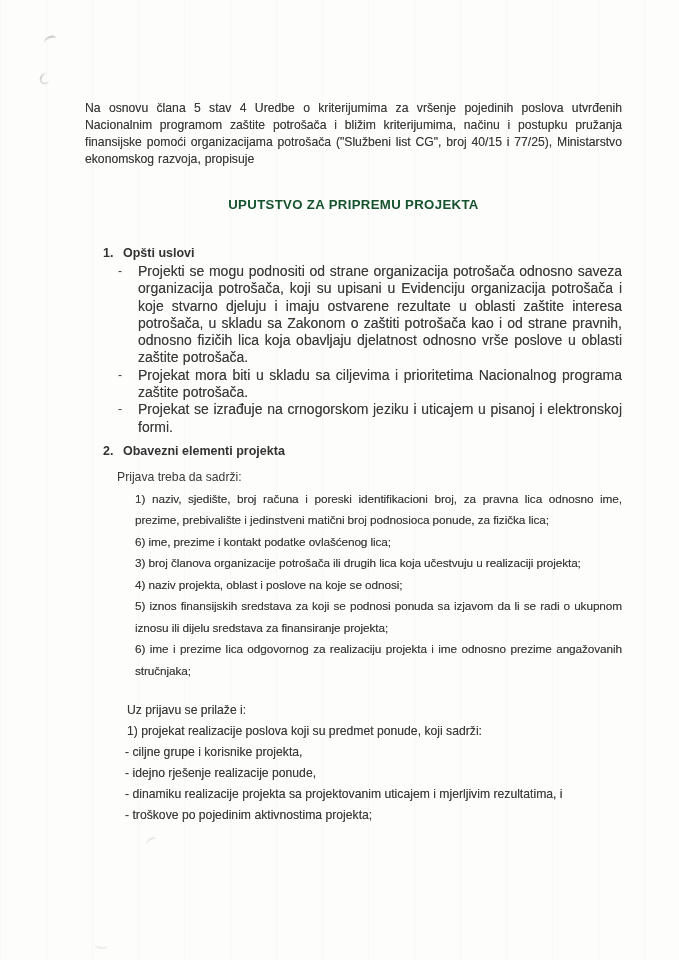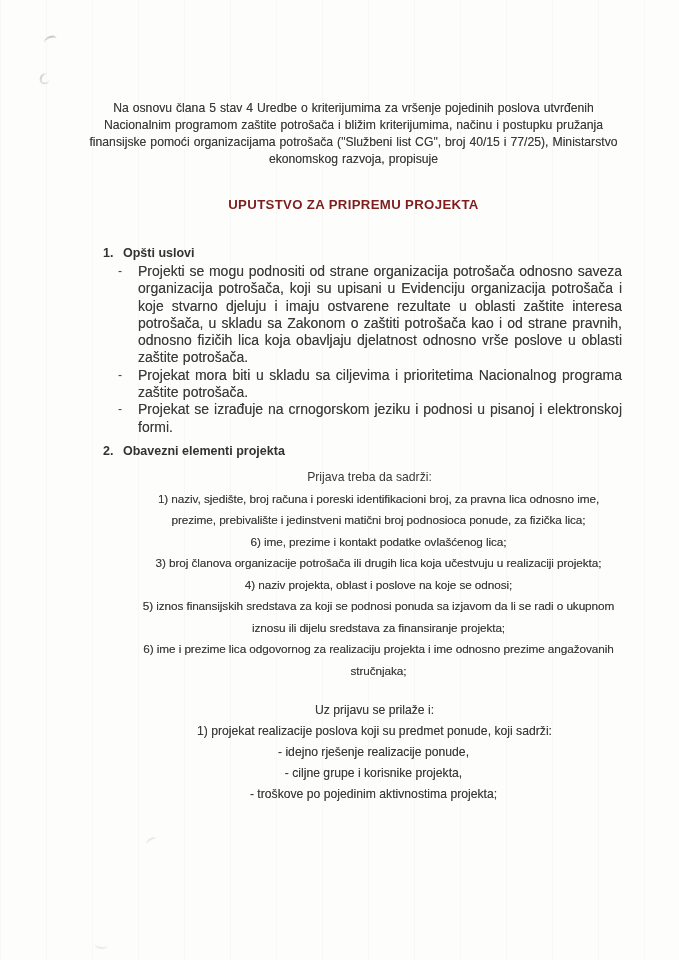--- a/index.html
+++ b/index.html
@@ -19,31 +19,31 @@
       transparent 1px, transparent 46px);
     pointer-events: none;
   }
   .smudge { position: absolute; border-radius: 60% 40% 55% 45%; filter: blur(0.6px); }
   .s1 { left: 44px; top: 36px;  width: 13px; height: 8px;  border-top: 2px solid #9b9b9b; opacity: 0.55; transform: rotate(-12deg); }
   .s2 { left: 40px; top: 73px;  width: 8px;  height: 10px; border-left: 2px solid #a5a5a5; border-bottom: 1px solid #8f8f8f; opacity: 0.5; transform: rotate(18deg); }
   .s3 { left: 146px; top: 838px; width: 11px; height: 6px; border-top: 2px solid #b5b5b5; opacity: 0.3; transform: rotate(-25deg); }
   .s4 { left: 95px; top: 941px;  width: 13px; height: 6px; border-bottom: 2px solid #b5b5b5; opacity: 0.25; transform: rotate(8deg); }
 
   .content { position: absolute; left: 85px; top: 100px; width: 537px; }
-  .content p { margin: 0; text-align: center; }
+  .content p { margin: 0; }
 
   .intro {
     font-size: 12.2px; line-height: 17px;
     text-align: justify; word-spacing: 0.6px;
     text-shadow: 0 0 0.3px rgba(58,58,58,0.55);
   }
   .title {
     margin: 29px 0 0; padding: 0;
     font-size: 13.2px; line-height: 15px; font-weight: 700;
-    text-align: center; letter-spacing: 0.35px; color: #7f1d1d;
+    text-align: center; letter-spacing: 0.35px; color: #14532d;
   }
   .sec-heading {
     display: flex; font-weight: 700;
     font-size: 12.5px; line-height: 17px; color: #333;
   }
   .sh1 { margin-top: 33px; }
   .sh2 { margin-top: 7px; }
   .sec-num { flex: none; width: 20px; margin-left: 18px; }
 
   .dash-list { margin-top: 1px; }
@@ -93,21 +93,21 @@
       <div class="dash-item">
         <span class="dash">-</span>
         <span class="dash-text">Projekti se mogu podnositi od strane organizacija potrošača odnosno saveza organizacija potrošača, koji su upisani u Evidenciju organizacija potrošača i koje stvarno djeluju i imaju ostvarene rezultate u oblasti zaštite interesa potrošača, u skladu sa Zakonom o zaštiti potrošača kao i od strane pravnih, odnosno fizičih lica koja obavljaju djelatnost odnosno vrše poslove u oblasti zaštite potrošača.</span>
       </div>
       <div class="dash-item">
         <span class="dash">-</span>
         <span class="dash-text">Projekat mora biti u skladu sa ciljevima i prioritetima Nacionalnog programa zaštite potrošača.</span>
       </div>
       <div class="dash-item">
         <span class="dash">-</span>
-        <span class="dash-text">Projekat se izrađuje na crnogorskom jeziku i podnosi u pisanoj i elektronskoj formi.</span>
+        <span class="dash-text">Projekat se izrađuje na crnogorskom jeziku i uticajem u pisanoj i elektronskoj formi.</span>
       </div>
     </div>
 
     <div class="sec-heading sh2">
       <span class="sec-num">2.</span>
       <span class="sec-title">Obavezni elementi projekta</span>
     </div>
 
     <p class="lead">Prijava treba da sadrži:</p>
 
@@ -117,19 +117,20 @@
       <p class="num-item">3) broj članova organizacije potrošača ili drugih lica koja učestvuju u realizaciji projekta;</p>
       <p class="num-item">4) naziv projekta, oblast i poslove na koje se odnosi;</p>
       <p class="num-item">5) iznos finansijskih sredstava za koji se podnosi ponuda sa izjavom da li se radi o ukupnom iznosu ili dijelu sredstava za finansiranje projekta;</p>
       <p class="num-item">6) ime i prezime lica odgovornog za realizaciju projekta i ime odnosno prezime angažovanih stručnjaka;</p>
     </div>
 
     <p class="attach-lead">Uz prijavu se prilaže i:</p>
     <p class="attach-item">1) projekat realizacije poslova koji su predmet ponude, koji sadrži:</p>
 
     <div class="attach-subs">
+      <p class="attach-sub">- ciljne grupe i korisnike projekta,</p>
       <p class="attach-sub">- idejno rješenje realizacije ponude,</p>
-      <p class="attach-sub">- ciljne grupe i korisnike projekta,</p>
+      <p class="attach-sub">- dinamiku realizacije projekta sa projektovanim uticajem i mjerljivim rezultatima, i</p>
       <p class="attach-sub">- troškove po pojedinim aktivnostima projekta;</p>
     </div>
 
   </div>
 </div>
 
 </body></html>

